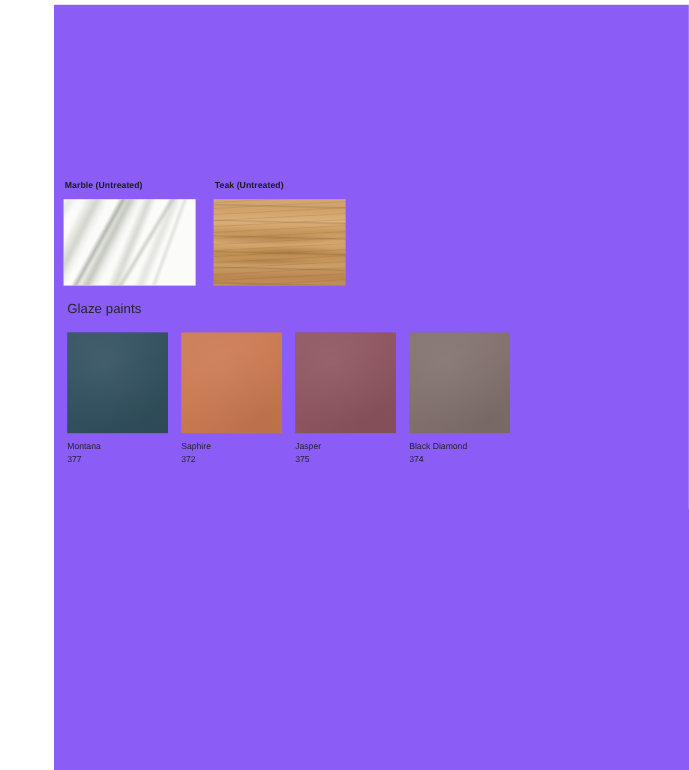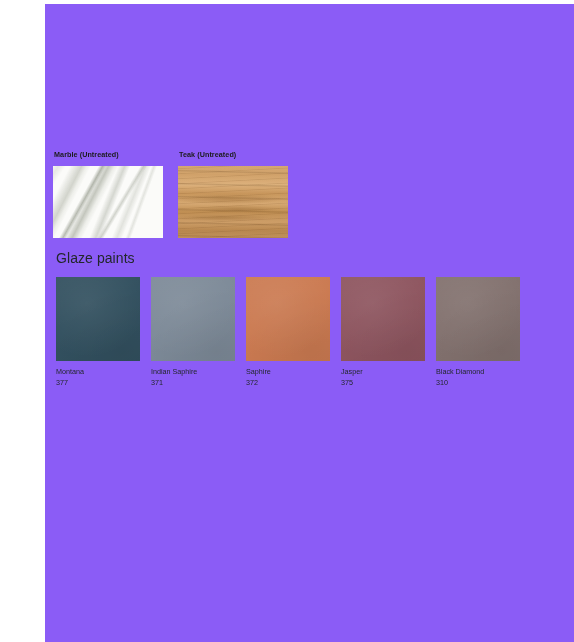--- a/index.html
+++ b/index.html
@@ -158,21 +158,21 @@
         rgba(255,255,255,0.06) 0%,
         rgba(0,0,0,0.00) 30%,
         rgba(0,0,0,0.05) 100%);
   }
 
   
   .section-title {
     position: absolute;
     left: 11px;
     top: 246px;
-    font-size: 14px;
+    font-size: 11px;
     font-weight: normal;
     color: #22272b;
     letter-spacing: 0.005em;
     line-height: 16px;
     margin: 0;
     white-space: nowrap;
   }
 
   
   .swatch-grid {
@@ -252,41 +252,36 @@
 
   <div class="swatch-grid">
 
 
     <div class="swatch-cell">
       <div class="swatch-chip" style="background-color: rgb(50, 80, 95);"></div>
       <div class="swatch-name">Montana</div>
       <div class="swatch-code">377</div>
     </div>
 
-    <div class="swatch-cell">
-      <div class="swatch-chip" style="background-color: rgb(125, 138, 152);"></div>
-      <div class="swatch-name">Indian Saphire</div>
-      <div class="swatch-code">371</div>
-    </div>
 
 
     <div class="swatch-cell">
       <div class="swatch-chip" style="background-color: rgb(203, 122, 81);"></div>
       <div class="swatch-name">Saphire</div>
       <div class="swatch-code">372</div>
     </div>
 
     <div class="swatch-cell">
       <div class="swatch-chip" style="background-color: rgb(142, 85, 95);"></div>
       <div class="swatch-name">Jasper</div>
       <div class="swatch-code">375</div>
     </div>
 
     <div class="swatch-cell">
       <div class="swatch-chip" style="background-color: rgb(130, 113, 110);"></div>
       <div class="swatch-name">Black Diamond</div>
-      <div class="swatch-code">310</div>
+      <div class="swatch-code">374</div>
     </div>
 
 
   </div>
 
 </div>
 
 </body></html>

